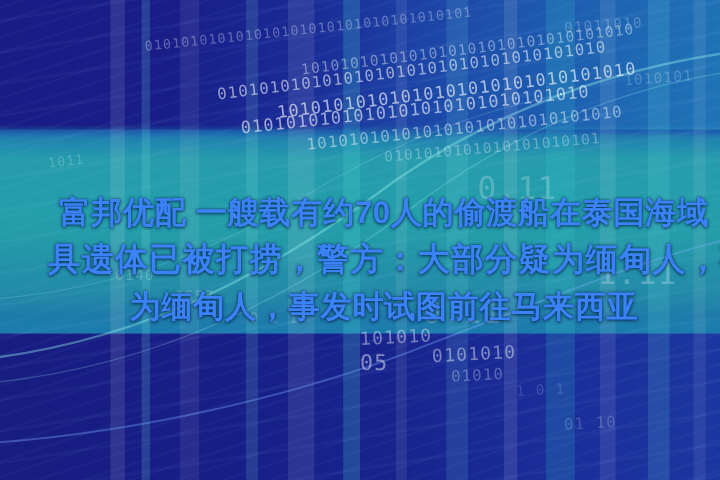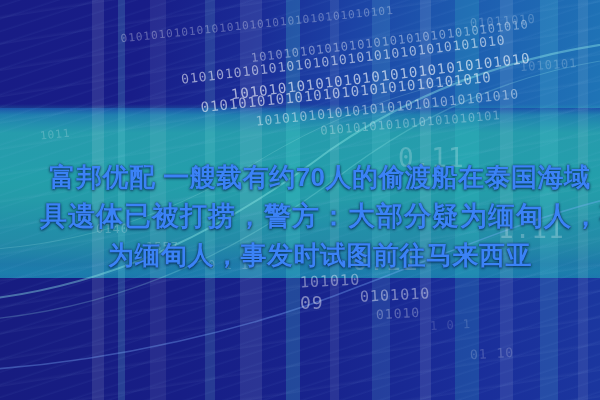--- a/index.html
+++ b/index.html
@@ -196,21 +196,21 @@
       <div class="binary" style="left: 230px; top: 68px; font-size: 14px; opacity: 0.62; transform: rotate(-7deg);">10101010101010101010101010101010</div>
       <div class="binary" style="left: 200px; top: 84px; font-size: 14px; opacity: 0.58; transform: rotate(-6deg);">0101010101010101010101010101010</div>
       <div class="binary" style="left: 255px; top: 100px; font-size: 13px; opacity: 0.45; transform: rotate(-6deg);">101010101010101010101010101010</div>
       <div class="binary" style="left: 320px; top: 116px; font-size: 12px; opacity: 0.3; transform: rotate(-5deg);">0101010101010101010101</div>
       <div class="binary" style="left: 470px; top: 14px; font-size: 12px; opacity: 0.22; transform: rotate(-4deg);">01011010</div>
       <div class="binary" style="left: 520px; top: 58px; font-size: 12px; opacity: 0.2; transform: rotate(-4deg);">1010101</div>
       <div class="binary" style="left: 398px; top: 143px; font-size: 26px; opacity: 0.22; transform: rotate(0deg);">0.11</div>
       <div class="binary" style="left: 498px; top: 214px; font-size: 26px; opacity: 0.24; transform: rotate(0deg);">1.11</div>
       <div class="binary" style="left: 352px; top: 246px; font-size: 26px; opacity: 0.22; transform: rotate(0deg);">0.11</div>
       <div class="binary" style="left: 300px; top: 272px; font-size: 15px; opacity: 0.4; transform: rotate(-3deg);">101010</div>
-      <div class="binary" style="left: 300px; top: 292px; font-size: 18px; opacity: 0.45; transform: rotate(0deg);">09</div>
+      <div class="binary" style="left: 300px; top: 292px; font-size: 18px; opacity: 0.45; transform: rotate(0deg);">05</div>
       <div class="binary" style="left: 360px; top: 286px; font-size: 15px; opacity: 0.42; transform: rotate(-3deg);">0101010</div>
       <div class="binary" style="left: 376px; top: 306px; font-size: 13px; opacity: 0.28; transform: rotate(-3deg);">01010</div>
       <div class="binary" style="left: 470px; top: 346px; font-size: 13px; opacity: 0.18; transform: rotate(-3deg);">01 10</div>
       <div class="binary" style="left: 430px; top: 318px; font-size: 12px; opacity: 0.14; transform: rotate(-3deg);">1 0 1</div>
       <div class="binary" style="left: 40px; top: 128px; font-size: 11px; opacity: 0.2; transform: rotate(-6deg);">1011</div>
       <div class="binary" style="left: 96px; top: 222px; font-size: 12px; opacity: 0.22; transform: rotate(0deg);">0140</div>
       <div class="binary" style="left: 146px; top: 240px; font-size: 12px; opacity: 0.2; transform: rotate(0deg);">1557</div>
       <div class="binary" style="left: 208px; top: 258px; font-size: 12px; opacity: 0.18; transform: rotate(0deg);">0 1 1</div>
     </div>
 

